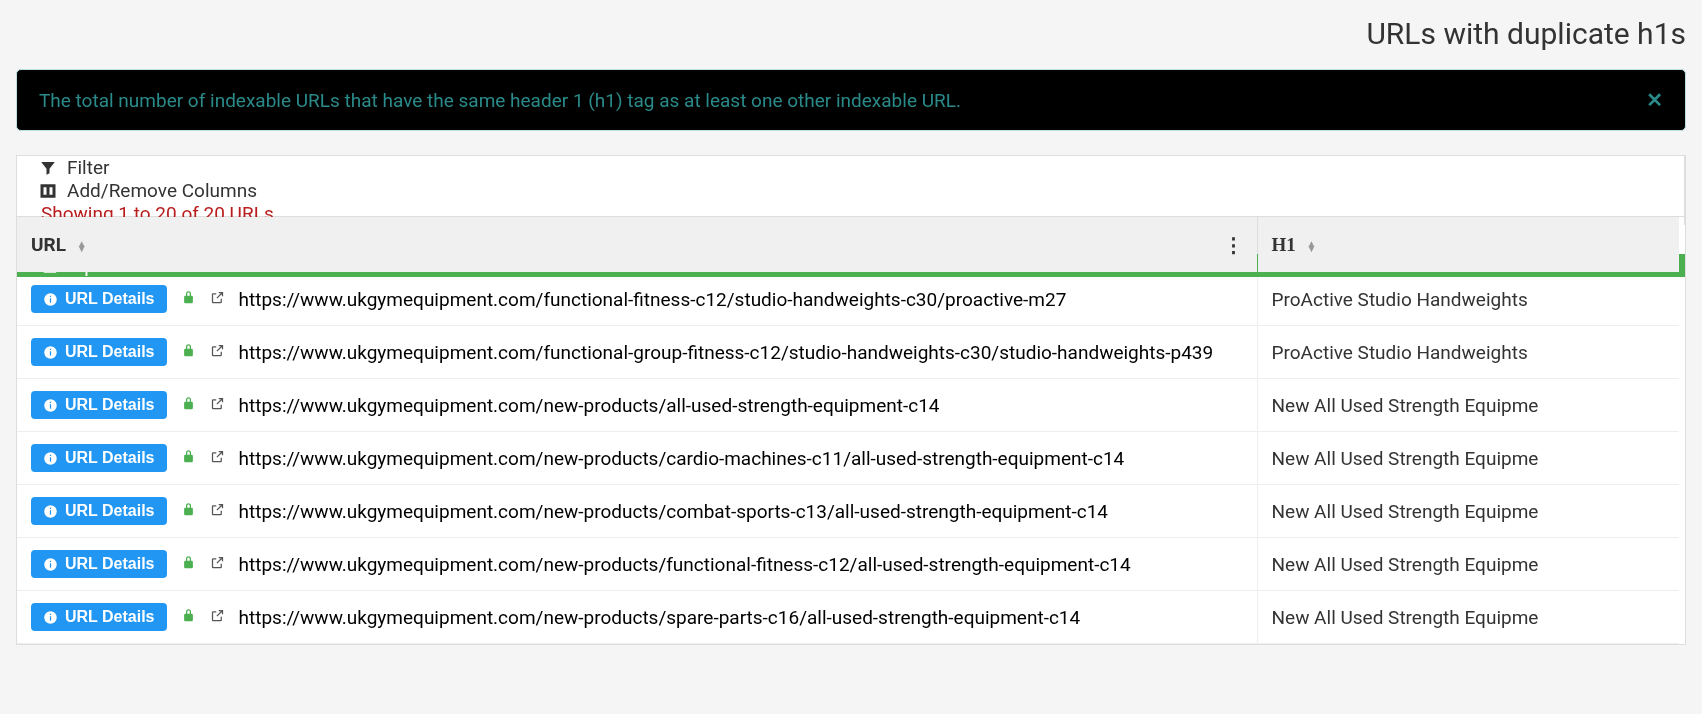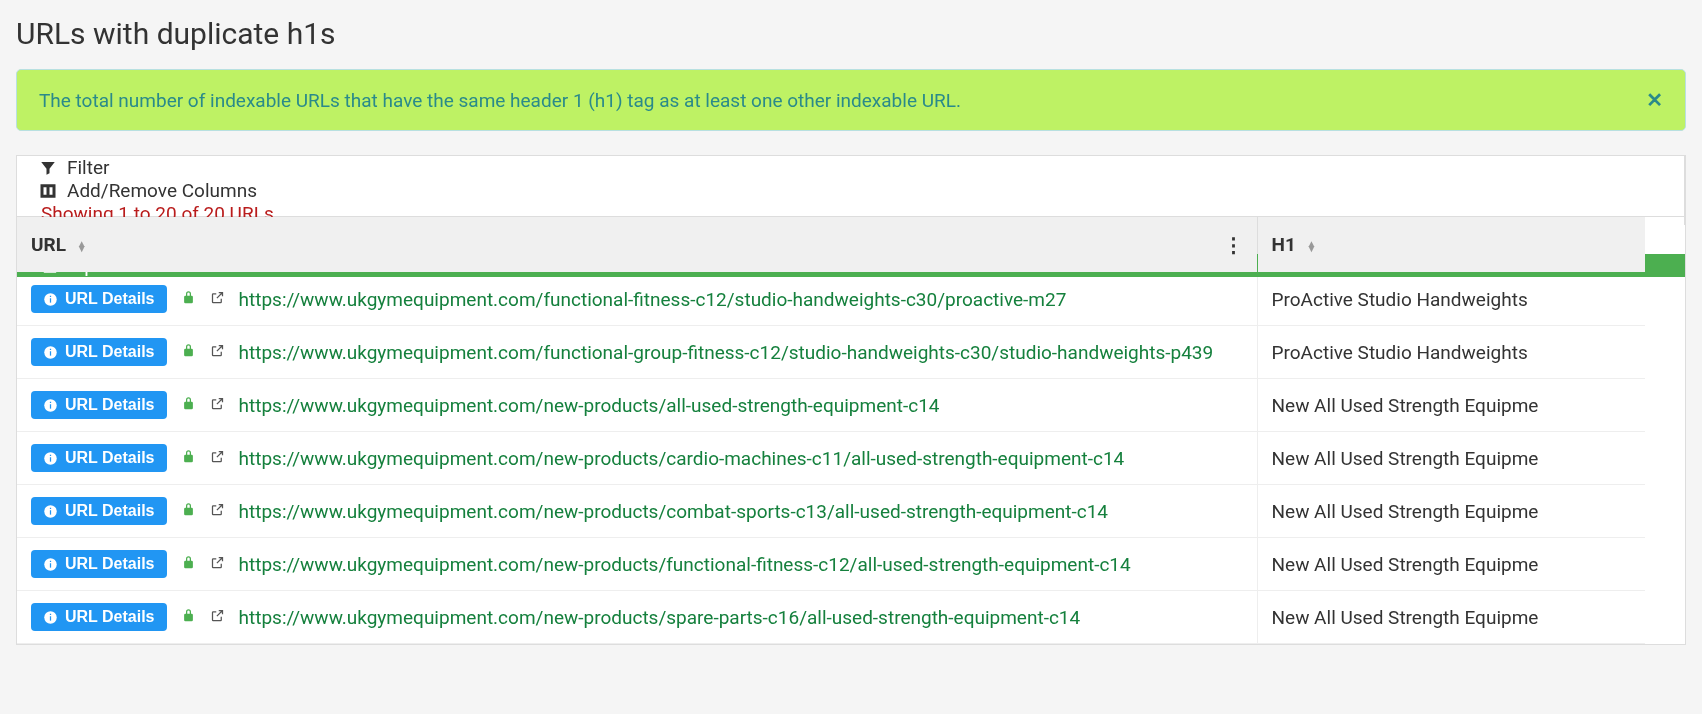--- a/index.html
+++ b/index.html
@@ -5,21 +5,21 @@
     * { box-sizing: border-box; margin: 0; padding: 0; }
     body {
       font-family: -apple-system, BlinkMacSystemFont, "Segoe UI", Roboto, "Helvetica Neue", Arial, sans-serif;
       background: #f5f5f5;
       color: #333;
       font-size: 18px;
     }
     .container { padding: 16px; }
     .header-row {
       display: flex;
-      justify-content: flex-start;
+      justify-content: flex-end;
       align-items: center;
       margin-bottom: 18px;
     }
     .page-title {
       font-size: 30px;
       font-weight: 400;
       color: #333;
     }
     .btn-group { display: flex; gap: 10px; }
     .btn {
@@ -30,21 +30,21 @@
       border: none;
       border-radius: 5px;
       font-size: 18px;
       color: #fff;
       cursor: pointer;
       font-weight: 400;
     }
     .btn-blue { background: #2196f3; }
     .btn-green { background: #4caf50; }
     .info-banner {
-      background: #bef264;
+      background: #000000;
       border: 1px solid #b8e0e0;
       border-radius: 5px;
       padding: 18px 22px;
       margin-bottom: 24px;
       display: flex;
       justify-content: space-between;
       align-items: center;
       color: #2a8a8a;
       font-size: 19px;
     }
@@ -122,21 +122,21 @@
     th {
       background: #f0f0f0;
       text-align: left;
       padding: 16px 14px;
       font-size: 19px;
       font-weight: 700;
       border-bottom: 1px solid #ddd;
       position: relative;
     }
     th.col-url { width: 1240px; border-right: 1px solid #ddd; }
-    th.col-h1 { width: 388px; }
+    th.col-h1 { width: 422px; font-family: Liberation Serif, serif; }
     td {
       padding: 12px 14px;
       border-bottom: 1px solid #eee;
       font-size: 19px;
       vertical-align: middle;
       white-space: nowrap;
     }
     td.col-url { border-right: 1px solid #eee; }
     .sort-icon {
       display: inline-flex;
@@ -167,21 +167,21 @@
       font-size: 16px;
       display: inline-flex;
       align-items: center;
       gap: 7px;
       cursor: pointer;
       white-space: nowrap;
       font-weight: 600;
     }
     .lock-icon { color: #4caf50; font-size: 17px; }
     .ext-icon { color: #555; font-size: 17px; cursor: pointer; }
-    .url-text { color: #15803d; }
+    .url-text { color: #000000; }
     .icon-svg { width: 18px; height: 18px; fill: currentColor; flex-shrink: 0; }
     .icon-svg-sm { width: 15px; height: 15px; fill: currentColor; flex-shrink: 0; }
   </style>
 </head>
 <body>
 
 <div class="container">
   <div class="header-row">
     <h1 class="page-title">URLs with duplicate h1s</h1>
   </div>

